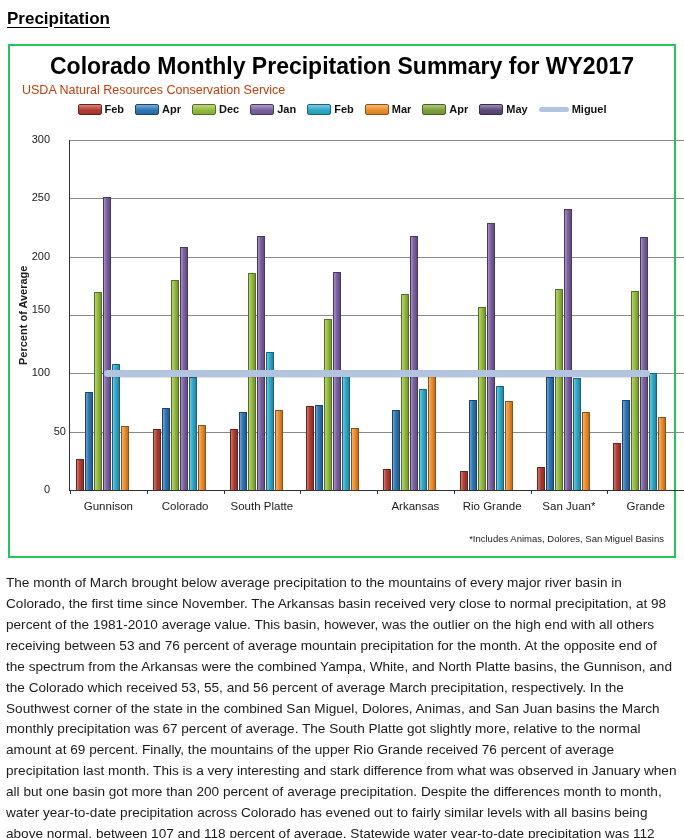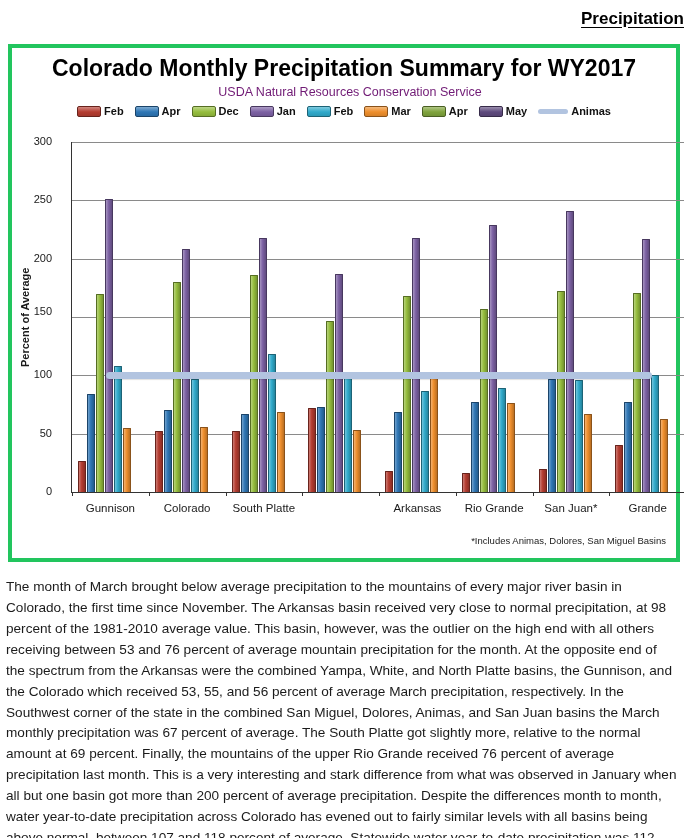--- a/index.html
+++ b/index.html
@@ -1,20 +1,20 @@
 <!DOCTYPE html>
 <html><head>
 <meta charset="utf-8">
 <style>
   html,body{margin:0;padding:0;background:#fff;}
   body{width:684px;height:838px;font-family:"Liberation Sans",sans-serif;color:#000;overflow:hidden;}
-  .heading{margin:9px 0 0 7px;font-size:17px;font-weight:bold;text-decoration:underline;text-underline-offset:3px;text-align:right;}
-  .chart-box{position:relative;margin:15px 0 0 8px;width:664px;height:510px;border:4px solid #22c55e;background:#fff;}
+  .heading{margin:9px 0 0 7px;font-size:17px;font-weight:bold;text-decoration:underline;text-underline-offset:3px;}
+  .chart-box{position:relative;margin:15px 0 0 8px;width:664px;height:510px;border:2px solid #22c55e;background:#fff;}
   .chart-title{position:absolute;top:7px;left:0;right:0;text-align:center;font-size:23px;font-weight:bold;color:#000;}
-  .chart-subtitle{position:absolute;top:37px;left:12px;right:0;text-align:center;font-size:12.5px;color:#701a75;}
+  .chart-subtitle{position:absolute;top:37px;left:12px;right:0;font-size:12.5px;color:#c2410c;}
   .legend{position:absolute;top:57px;left:0;right:0;display:flex;justify-content:center;align-items:center;gap:11px;font-size:11px;font-weight:bold;color:#111;}
   .legend-item{display:flex;align-items:center;gap:3px;}
   .swatch{width:22px;height:9px;border-radius:2px;border:1px solid #555;}
   .swatch-line{width:30px;height:5px;border-radius:3px;}
   .plot{position:absolute;left:60px;top:94px;width:614px;height:350px;}
   .gridline{position:absolute;left:0;width:100%;height:1px;background:#8a8a8a;}
   .y-axis{position:absolute;left:-1px;top:0;width:1px;height:100%;background:#333;}
   .x-axis{position:absolute;left:-1px;bottom:-1px;width:615px;height:1px;background:#333;}
   .bar{position:absolute;box-sizing:border-box;border:1px solid #333;border-bottom:none;border-radius:1px 1px 0 0;}
   .avg-line{position:absolute;z-index:5;border-radius:4px;box-shadow:0 1px 1px rgba(0,0,0,0.12);}
@@ -61,21 +61,21 @@
       <div class="legend-item">
         <div class="swatch" style="border-color: rgb(74, 95, 35); background: linear-gradient(rgb(176, 198, 134) 0%, rgb(127, 163, 60) 55%, rgb(114, 147, 54) 100%);"></div>
         <div class="">Apr</div>
       </div>
       <div class="legend-item">
         <div class="swatch" style="border-color: rgb(55, 43, 73); background: linear-gradient(rgb(155, 143, 174) 0%, rgb(94, 74, 125) 55%, rgb(85, 67, 113) 100%);"></div>
         <div class="">May</div>
       </div>
       <div class="legend-item">
         <div class="swatch-line" style="background: rgb(178, 196, 224);"></div>
-        <div class="">Animas</div>
+        <div class="">Miguel</div>
       </div>
     </div>
   <div class="ylabel">Percent of Average</div>
   <div class="plot">
     <div class="y-axis"></div>
     <div class="x-axis"></div>
   <div class="gridline" style="top: 291.667px;"></div>
       <div class="gridline" style="top: 233.333px;"></div>
       <div class="gridline" style="top: 175px;"></div>
       <div class="gridline" style="top: 116.667px;"></div>
@@ -142,21 +142,21 @@
       <div class="bar" style="left: 204.5px; width: 8px; top: 269.5px; height: 80.5px; border-color: rgb(138, 82, 26); background: linear-gradient(90deg, rgb(243, 178, 112) 0%, rgb(238, 142, 44) 45%, rgb(186, 111, 34) 100%);"></div>
       <div class="bar" style="left: 281.25px; width: 8px; top: 288.167px; height: 61.8333px; border-color: rgb(138, 82, 26); background: linear-gradient(90deg, rgb(243, 178, 112) 0%, rgb(238, 142, 44) 45%, rgb(186, 111, 34) 100%);"></div>
       <div class="bar" style="left: 358px; width: 8px; top: 235.667px; height: 114.333px; border-color: rgb(138, 82, 26); background: linear-gradient(90deg, rgb(243, 178, 112) 0%, rgb(238, 142, 44) 45%, rgb(186, 111, 34) 100%);"></div>
       <div class="bar" style="left: 434.75px; width: 8px; top: 261.333px; height: 88.6667px; border-color: rgb(138, 82, 26); background: linear-gradient(90deg, rgb(243, 178, 112) 0%, rgb(238, 142, 44) 45%, rgb(186, 111, 34) 100%);"></div>
       <div class="bar" style="left: 511.5px; width: 8px; top: 271.833px; height: 78.1667px; border-color: rgb(138, 82, 26); background: linear-gradient(90deg, rgb(243, 178, 112) 0%, rgb(238, 142, 44) 45%, rgb(186, 111, 34) 100%);"></div>
       <div class="bar" style="left: 588.25px; width: 8px; top: 276.5px; height: 73.5px; border-color: rgb(138, 82, 26); background: linear-gradient(90deg, rgb(243, 178, 112) 0%, rgb(238, 142, 44) 45%, rgb(186, 111, 34) 100%);"></div>
       <div class="avg-line" style="left: 34.375px; width: 545.25px; top: 229.833px; height: 7px; background: rgb(178, 196, 224);"></div>
     </div>
   <div class="footnote">*Includes Animas, Dolores, San Miguel Basins</div>
 <div class="y-tick-label" style="left: 4px; top: 437px;">0</div>
-    <div class="y-tick-label" style="left: 4px; top: 378.667px;">50</div>
+    <div class="y-tick-label" style="left: 20px; top: 378.667px;">50</div>
     <div class="y-tick-label" style="left: 4px; top: 320.333px;">100</div>
     <div class="y-tick-label" style="left: 4px; top: 257px;">150</div>
     <div class="y-tick-label" style="left: 4px; top: 203.667px;">200</div>
     <div class="y-tick-label" style="left: 4px; top: 145.333px;">250</div>
     <div class="y-tick-label" style="left: 4px; top: 87px;">300</div>
   </div>
 
 <p class="report"><span>The month of March brought below average precipitation to the mountains of every major river basin in Colorado, the first time since November. The Arkansas basin received very close to normal precipitation, at 98 percent of the 1981-2010 average value. This basin, however, was the outlier on the high end with all others receiving between 53 and 76 percent of average mountain precipitation for the month. At the opposite end of the spectrum from the Arkansas were the combined Yampa, White, and North Platte basins, the Gunnison, and the Colorado which received 53, 55, and 56 percent of average March precipitation, respectively. In the Southwest corner of the state in the combined San Miguel, Dolores, Animas, and San Juan basins the March monthly precipitation was 67 percent of average. The South Platte got slightly more, relative to the normal amount at 69 percent. Finally, the mountains of the upper Rio Grande received 76 percent of average precipitation last month. This is a very interesting and stark difference from what was observed in January when all but one basin got more than 200 percent of average precipitation. Despite the differences month to month, water year-to-date precipitation across Colorado has evened out to fairly similar levels with all basins being above normal, between 107 and 118 percent of average. Statewide water year-to-date precipitation was 112 percent of average as of April 1</span></p>
 
 </body></html>

